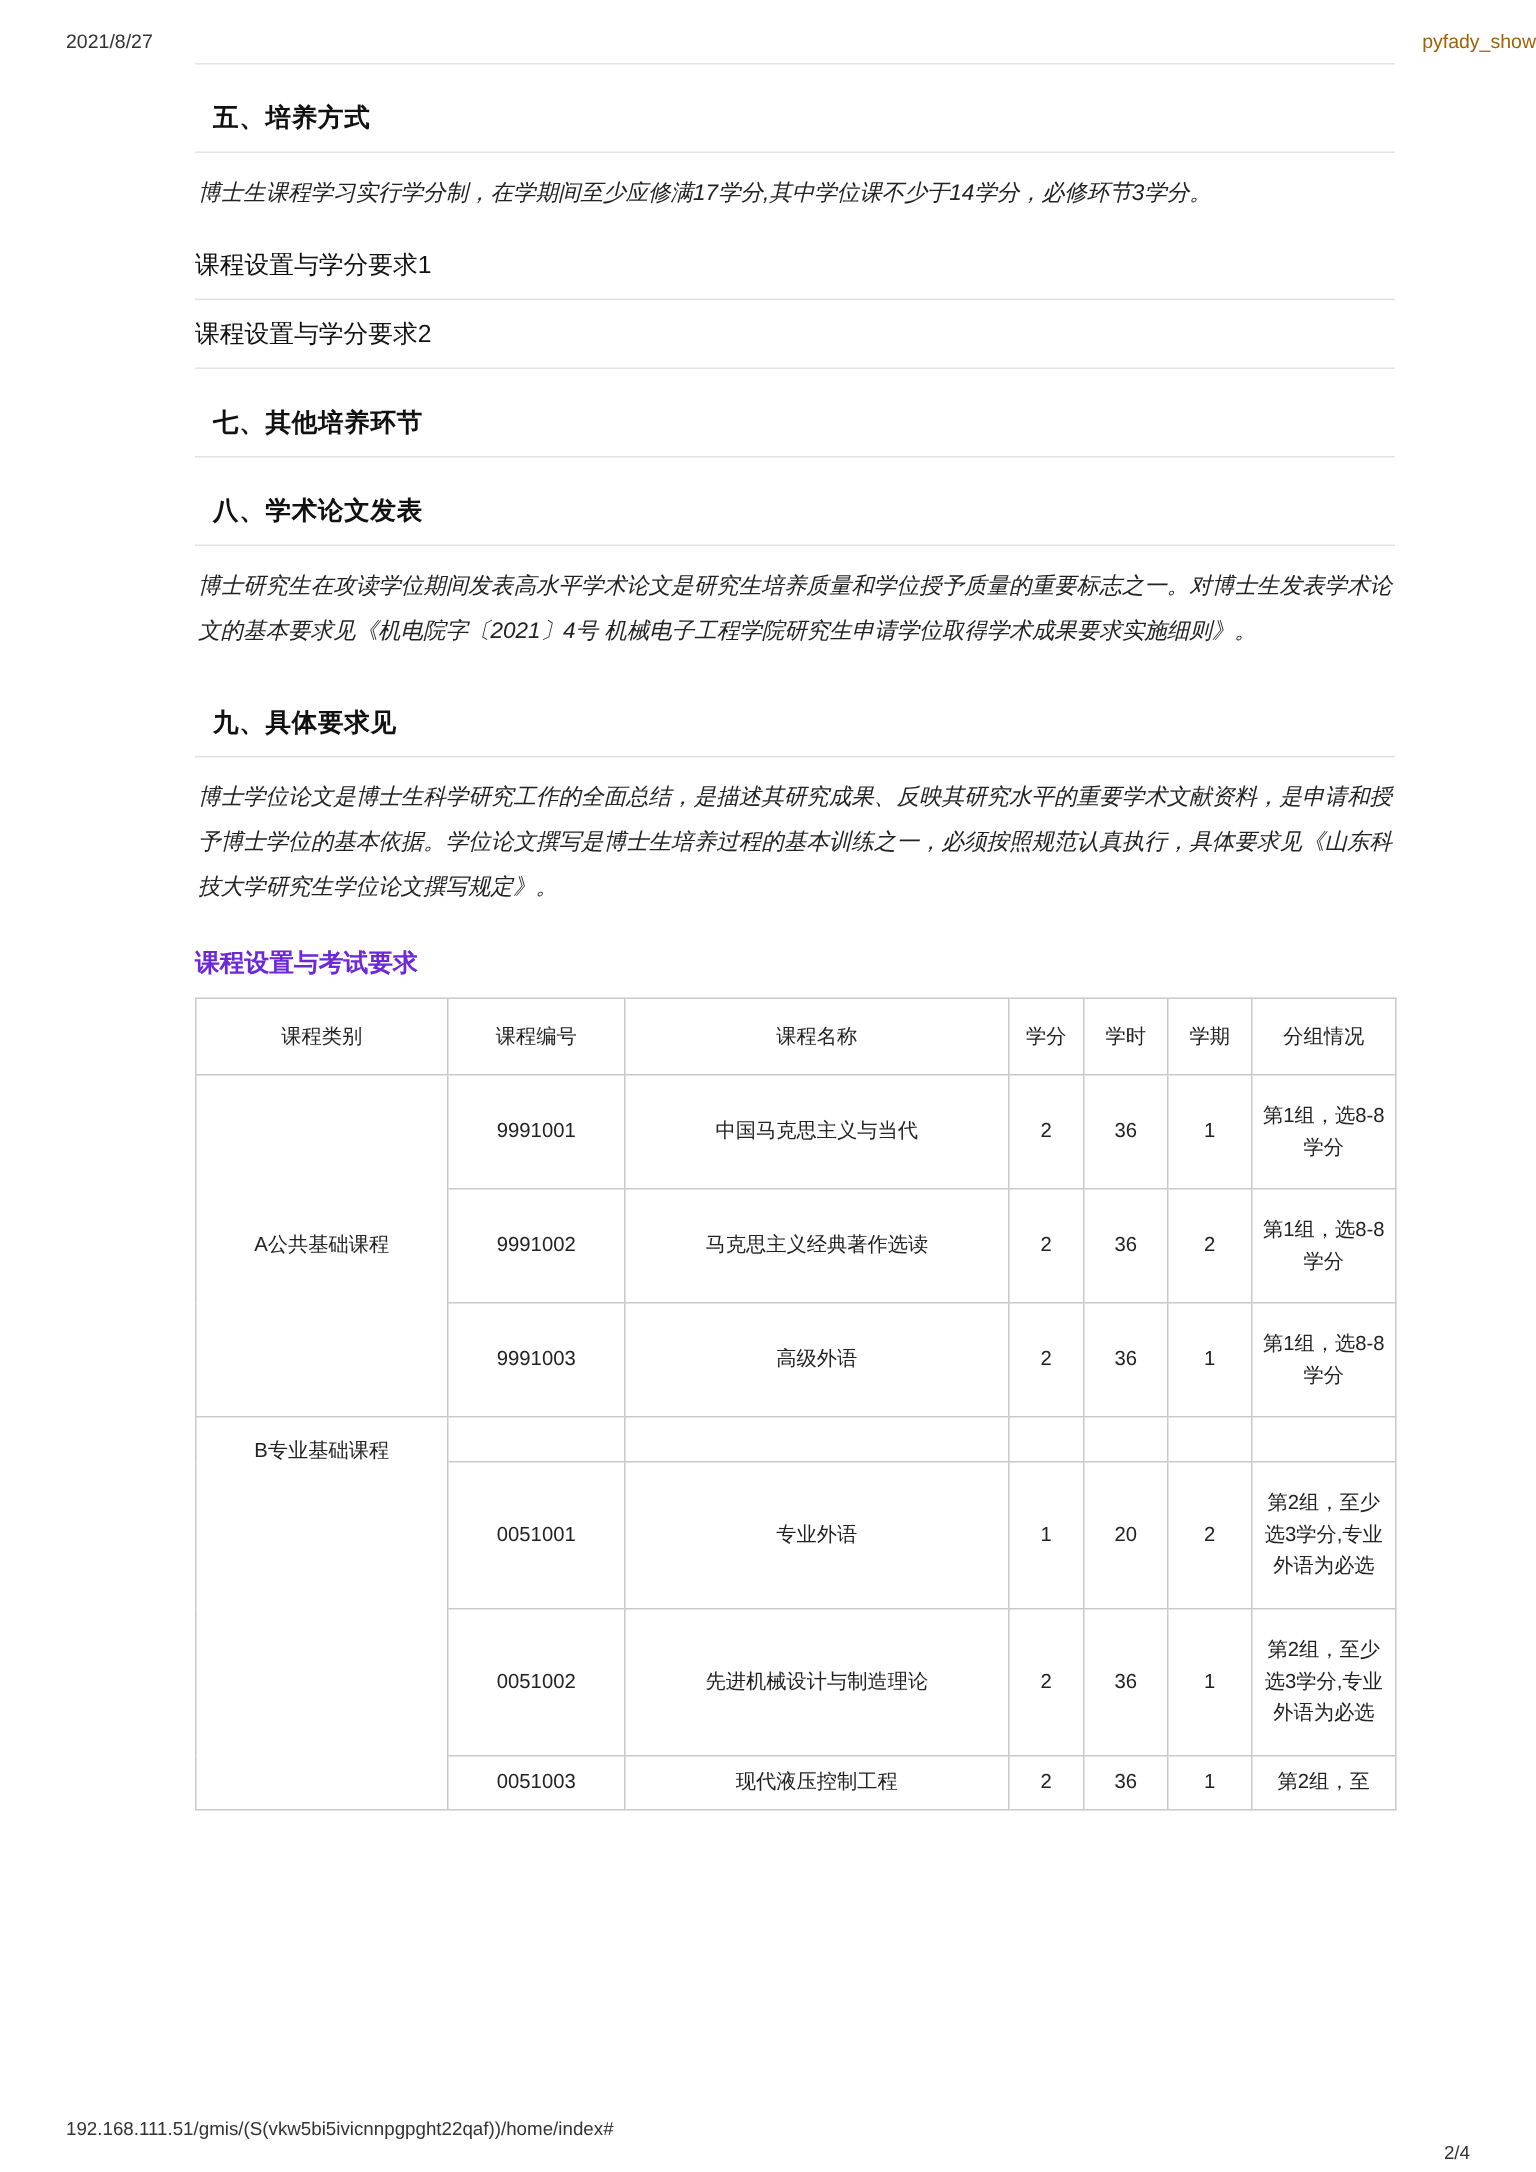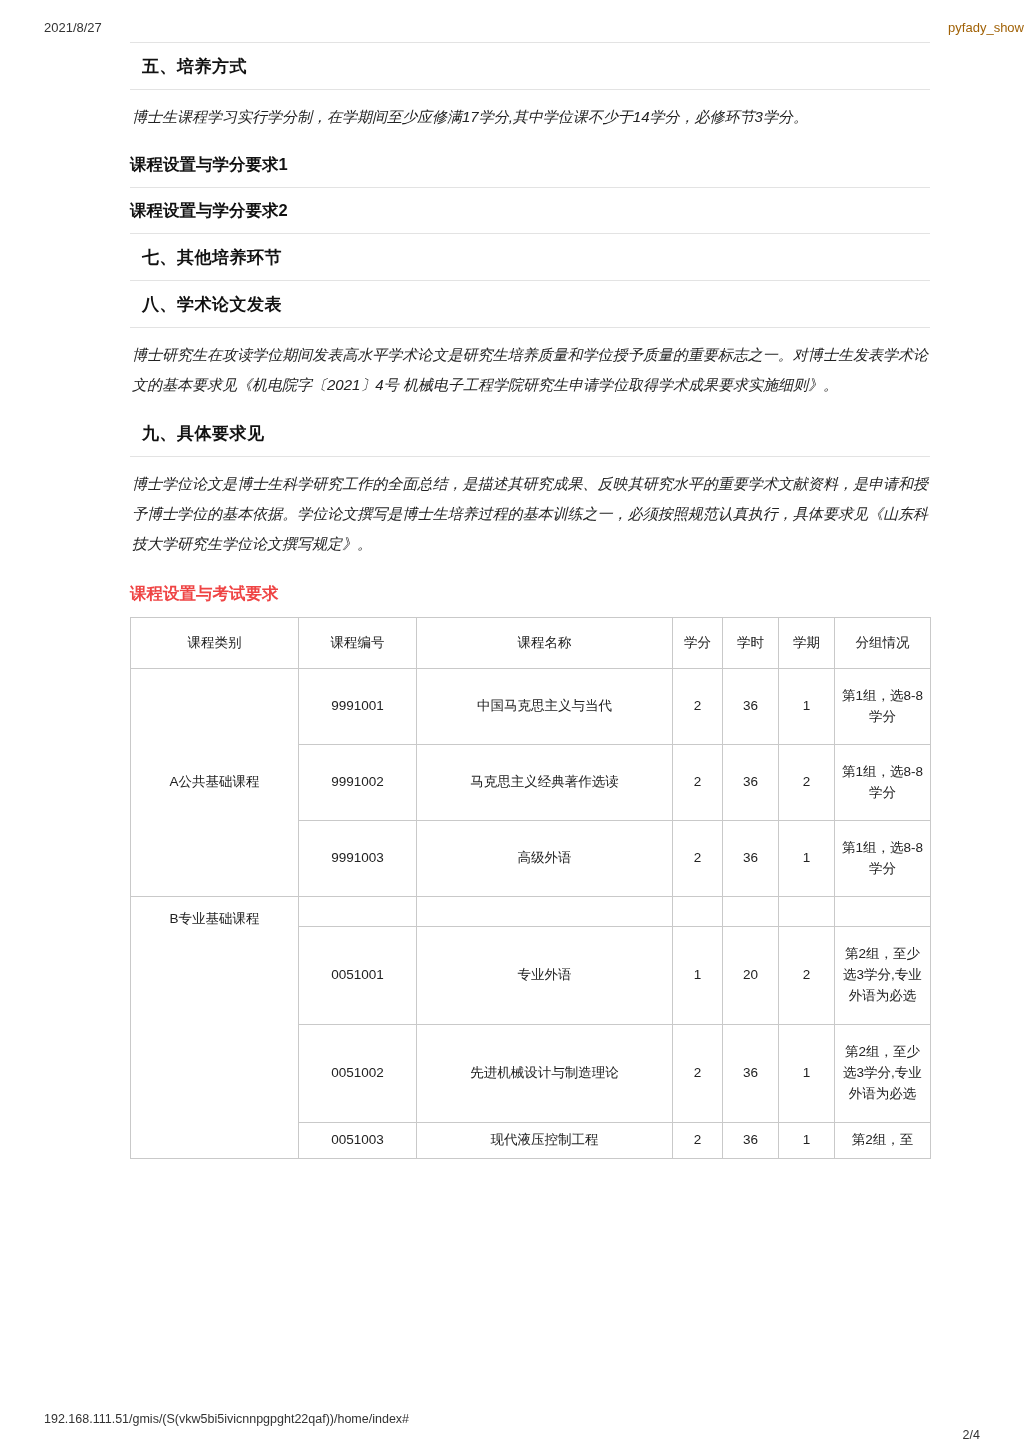--- a/index.html
+++ b/index.html
@@ -71,46 +71,46 @@
   .content {
     position: absolute;
     left: 130px;
     top: 42px;
     width: 800px;
   }
   .section-h {
     font-size: 17px;
     font-weight: bold;
     color: #111;
-    padding: 12px 0 11px 12px;
+    padding: 24px 0 11px 12px;
     border-bottom: 1px solid #e3e3e3;
     letter-spacing: 0.5px;
   }
   .section-h.first {
     border-top: 1px solid #e3e3e3;
   }
   .sub-h {
     font-size: 16.5px;
-    font-weight: bold;
+    font-weight: normal;
     color: #111;
     padding: 12px 0 11px 0;
     border-bottom: 1px solid #e3e3e3;
   }
   .para {
     font-size: 15px;
     line-height: 2.0;
     color: #222;
     padding: 12px 2px 10px 2px;
     text-align: justify;
     font-style: italic;
   }
   .plain-h {
     font-size: 16.5px;
     font-weight: bold;
-    color: #ef4444;
+    color: #6d28d9;
     padding: 14px 0 8px 0;
   }
 
   
   table.course {
     border-collapse: collapse;
     width: 800px;
     margin-top: 4px;
     table-layout: fixed;
   }

